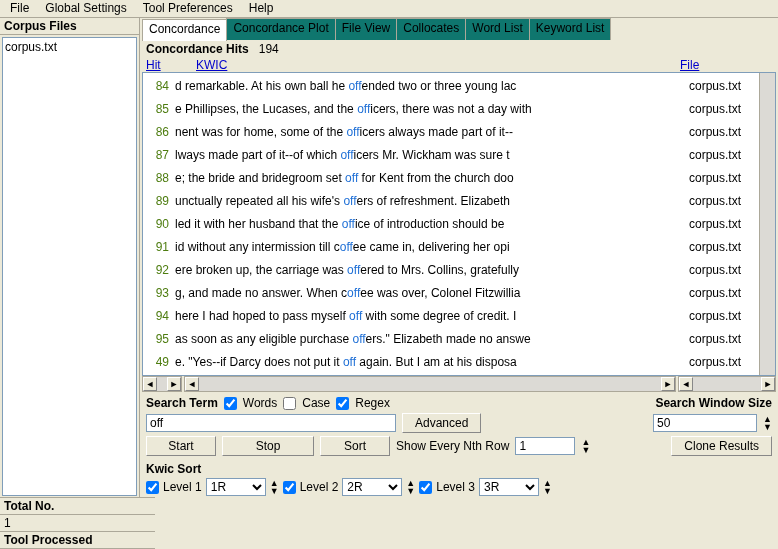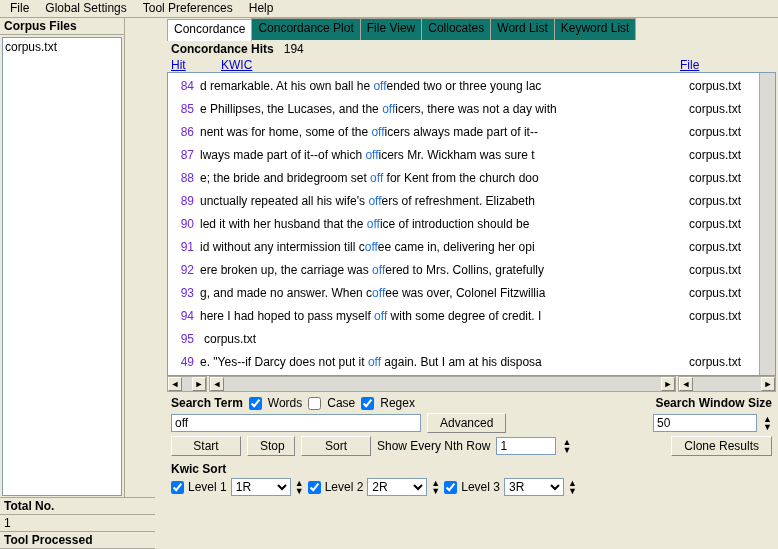--- a/index.html
+++ b/index.html
@@ -1,36 +1,36 @@
 <!DOCTYPE html>
 <html><head>
 <meta charset="utf-8">
 <style>
 * { box-sizing: border-box; margin: 0; padding: 0; font-family: "MS Sans Serif", Tahoma, sans-serif; font-size: 12px; }
 body { background: #ece9d8; width: 778px; height: 549px; overflow: hidden; user-select: none; }
 .menubar { display: flex; background: #ece9d8; border-bottom: 1px solid #aca899; height: 18px; padding: 0 4px; gap: 4px; }
 .menubar span { padding: 1px 6px; cursor: default; }
 .main { display: flex; height: 480px; }
-.left { width: 125px; border-right: 1px solid #aca899; display: flex; flex-direction: column; }
+.left { width: 140px; border-right: 1px solid #aca899; display: flex; flex-direction: column; }
 .left .hdr { font-weight: bold; padding: 1px 4px; border-bottom: 1px solid #aca899; }
 .filelist { background: #fff; border: 1px solid #7f9db9; margin: 2px; flex: 1; padding: 2px; }
-.right { flex: 1; display: flex; flex-direction: column; margin-left: 40px; }
+.right { flex: 1; display: flex; flex-direction: column; }
 .tabs { display: flex; background: #ece9d8; height: 22px; padding-left: 2px; }
 .tab { border: 1px solid #aca899; border-bottom: none; background: #0f766e; padding: 2px 6px; margin-right: -1px; cursor: default; }
 .tab.active { background: #fff; position: relative; top: 1px; }
 .infoline { padding: 2px 6px; font-weight: bold; }
 .colhdr { display: flex; padding: 0 18px 0 6px; }
 .colhdr span { color: #0000cc; text-decoration: underline; }
 .colhdr .h1 { width: 50px; }
 .colhdr .h2 { flex: 1; }
 .colhdr .h3 { width: 80px; }
 .conc { background: #fff; border: 1px solid #7f9db9; margin: 0 2px; flex: 1; display: flex; overflow: hidden; }
 .conc-body { flex: 1; overflow: hidden; font-size: 15px; font-family: Calibri, Arial, sans-serif; line-height: 23px; padding-top: 2px; }
 .row { display: flex; white-space: nowrap; }
-.row .num { width: 32px; text-align: right; padding-right: 6px; color: #6d28d9; }
+.row .num { width: 32px; text-align: right; padding-right: 6px; color: #4d7c0f; }
 .row .txt { flex: 1; overflow: hidden; }
 .row .kw { color: #1e6fd6; }
 .row .file { width: 74px; padding-left: 4px; }
 .vscroll { width: 16px; background: #dcdad5; border-left: 1px solid #aca899; }
 .hscrolls { display: flex; height: 16px; margin: 0 2px; }
 .hsc { background: #dcdad5; border: 1px solid #aca899; display: flex; }
 .sbbtn { width: 14px; height: 14px; background: #ece9d8; border: 1px solid #fff; border-right-color: #888; border-bottom-color: #888; font-size: 9px; text-align: center; line-height: 12px; }
 .searchbar { padding: 4px 6px; }
 .sline1 { display: flex; align-items: center; gap: 6px; }
 .sline1 .lbl { font-weight: bold; }
@@ -142,20 +142,21 @@
             <span class="txt">g, and made no answer.  When c<span class="kw">off</span>ee was over, Colonel Fitzwillia</span>
             <span class="file">corpus.txt</span>
           </div>
           <div class="row">
             <span class="num">94</span>
             <span class="txt">here I had hoped to pass myself <span class="kw">off</span> with some degree of credit. I</span>
             <span class="file">corpus.txt</span>
           </div>
           <div class="row">
             <span class="num">95</span>
+            <span class="txt">as soon as any eligible purchase <span class="kw">off</span>ers."  Elizabeth made no answe</span>
             <span class="file">corpus.txt</span>
           </div>
           <div class="row">
             <span class="num">49</span>
             <span class="txt">e.  "Yes--if Darcy does not put it <span class="kw">off</span> again. But I am at his disposa</span>
             <span class="file">corpus.txt</span>
           </div>
           <div class="row">
             <span class="num">97</span>
             <span class="txt">disposed to call his interference icious?"  "I do not see what rig</span>
@@ -194,21 +195,21 @@
       </div>
       <div class="sline2">
         <input type="text" style="width: 250px;" value="off">
         <button class="btn">Advanced</button>
         <span style="flex:1"></span>
         <input type="text" style="width: 104px;" value="50">
         <span style="font-size:9px;line-height:8px">▲<br>▼</span>
       </div>
       <div class="sline2">
         <button class="btn" style="width:70px">Start</button>
-        <button class="btn" style="width:48px">Stop</button>
+        <button class="btn" style="width:92px">Stop</button>
         <button class="btn" style="width:70px">Sort</button>
         <span class="lbl">Show Every Nth Row</span>
         <input type="text" style="width: 60px;" value="1">
         <span style="font-size:9px;line-height:8px">▲<br>▼</span>
         <span style="flex:1"></span>
         <button class="btn">Clone Results</button>
       </div>
     </div>
 
     <div class="kwic">

